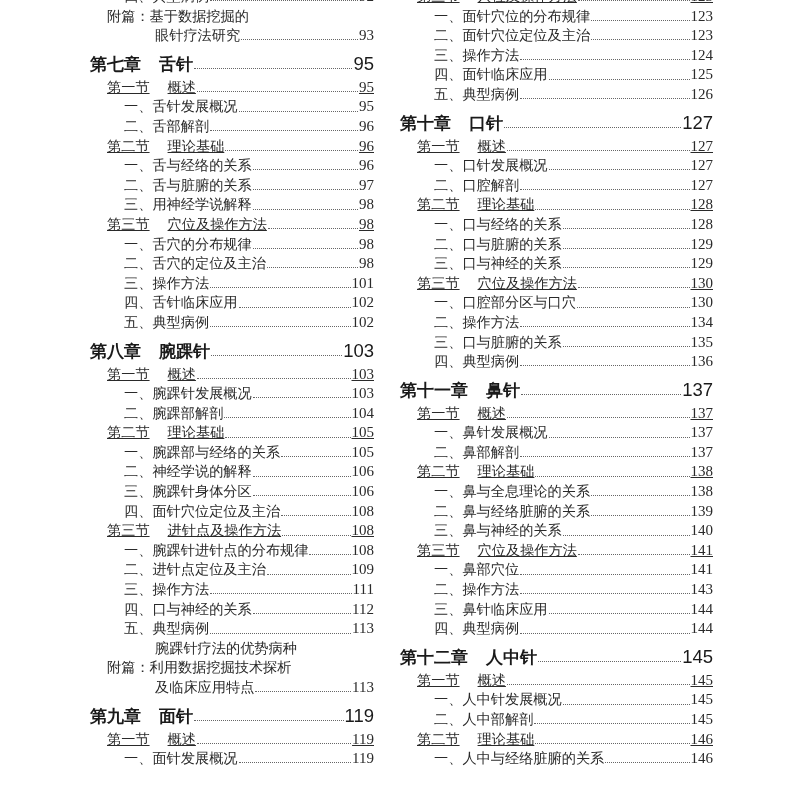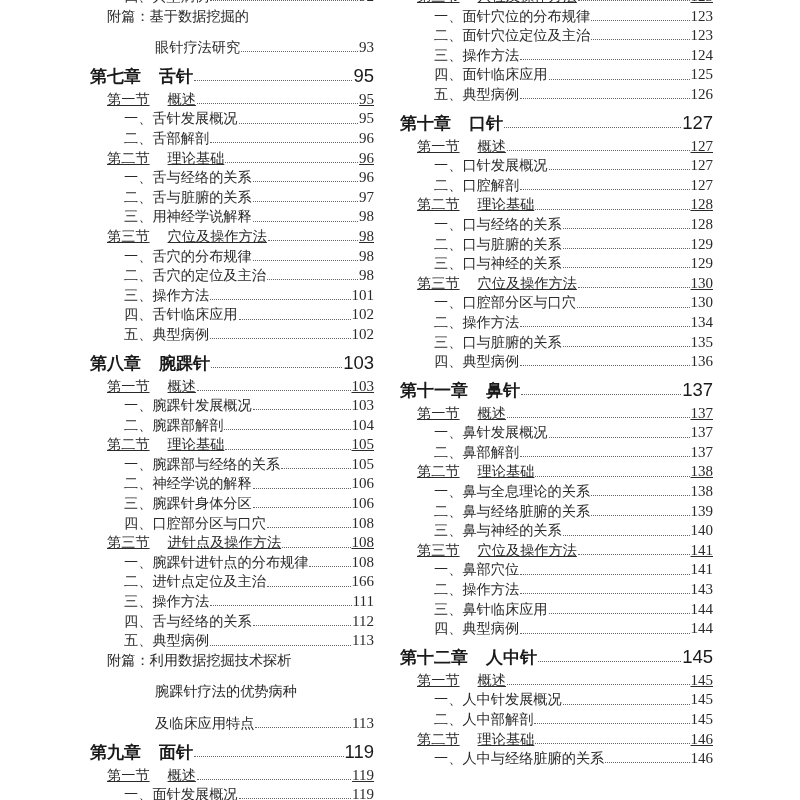--- a/index.html
+++ b/index.html
@@ -32,21 +32,21 @@
     font-family: "DejaVu Sans", "Liberation Sans", sans-serif;
     font-size: 17px; font-weight: bold; color: #1a1a1a;
     padding-top: 3px;
   }
   .row.chapter .label { font-weight: bold; }
   .row.chapter .page { font-family: "Liberation Sans", sans-serif; font-size: 18.5px; font-weight: normal; }
   .row.chapter .leader { top: 5px; }
   .row.section { padding-left: 17px; text-decoration: underline; }
   .row.item { padding-left: 34px; align-items: center; }
   .row.appendix { padding-left: 17px; font-family: Liberation Serif, serif; }
-  .row.appendix-cont { padding-left: 65px; margin-top: 12px; }
+  .row.appendix-cont { padding-left: 65px; }
   .gap { display: inline-block; width: 18px; }
 </style>
 </head>
 <body>
 
 <div class="col" id="col-left">
     <div class="row item">
       <span class="label">四、典型病例</span>
       <span class="leader"></span>
       <span class="page">92</span>
@@ -163,59 +163,59 @@
       <span class="label">二、神经学说的解释</span>
       <span class="leader"></span>
       <span class="page">106</span>
     </div>
     <div class="row item">
       <span class="label">三、腕踝针身体分区</span>
       <span class="leader"></span>
       <span class="page">106</span>
     </div>
     <div class="row item">
-      <span class="label">四、口腔部分区与口穴</span>
+      <span class="label">四、面针穴位定位及主治</span>
       <span class="leader"></span>
       <span class="page">108</span>
     </div>
     <div class="row section">
       <span class="label"><span>第三节</span><span class="gap"></span><span>进针点及操作方法</span></span>
       <span class="leader"></span>
       <span class="page">108</span>
     </div>
     <div class="row item">
       <span class="label">一、腕踝针进针点的分布规律</span>
       <span class="leader"></span>
       <span class="page">108</span>
     </div>
     <div class="row item">
       <span class="label">二、进针点定位及主治</span>
       <span class="leader"></span>
-      <span class="page">166</span>
+      <span class="page">109</span>
     </div>
     <div class="row item">
       <span class="label">三、操作方法</span>
       <span class="leader"></span>
       <span class="page">111</span>
     </div>
     <div class="row item">
-      <span class="label">四、舌与经络的关系</span>
+      <span class="label">四、口与神经的关系</span>
       <span class="leader"></span>
       <span class="page">112</span>
     </div>
     <div class="row item">
       <span class="label">五、典型病例</span>
       <span class="leader"></span>
       <span class="page">113</span>
+    </div>
+    <div class="row appendix-cont">
+      <span class="label">腕踝针疗法的优势病种</span>
     </div>
     <div class="row appendix">
       <span class="label">附篇：利用数据挖掘技术探析</span>
-    </div>
-    <div class="row appendix-cont">
-      <span class="label">腕踝针疗法的优势病种</span>
     </div>
     <div class="row appendix-cont">
       <span class="label">及临床应用特点</span>
       <span class="leader"></span>
       <span class="page">113</span>
     </div>
     <div class="row chapter">
       <span class="label"><span>第九章</span><span class="gap"></span><span>面针</span></span>
       <span class="leader"></span>
       <span class="page">119</span>

